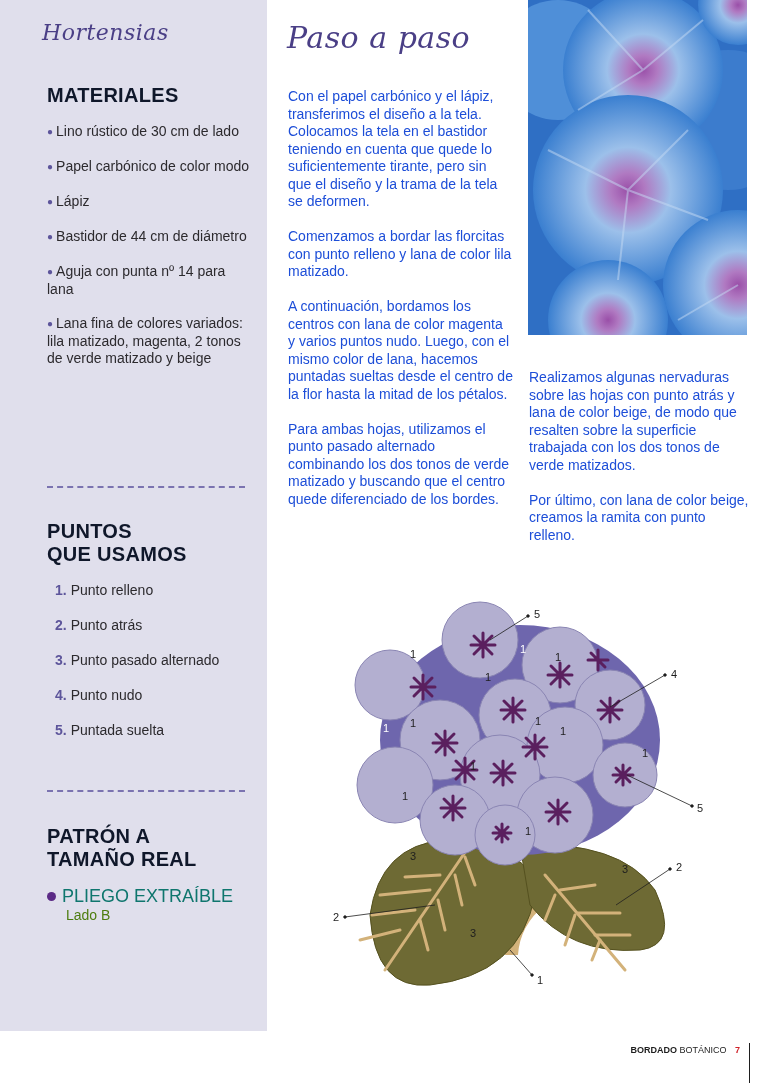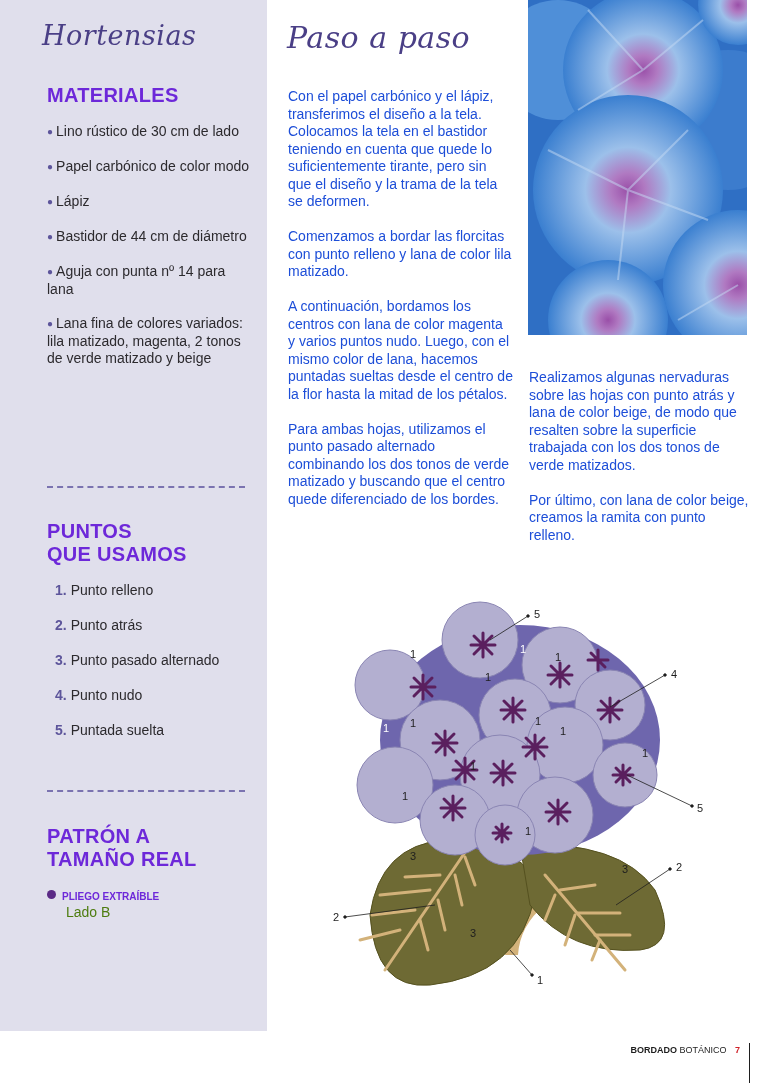--- a/index.html
+++ b/index.html
@@ -1,34 +1,34 @@
 <!DOCTYPE html>
 <html><head>
 <meta charset="utf-8">
 <style>
   html, body { margin:0; padding:0; }
   body { width:768px; height:1083px; position:relative; background:#ffffff; overflow:hidden;
          font-family:"Liberation Sans", "DejaVu Sans", sans-serif; color:#2c2a2e; }
   .sidebar { position:absolute; left:0; top:0; width:267px; height:1031px; background:#e0dfec; }
   .script-title { position:absolute; font-family:"DejaVu Serif", serif; font-style:italic; color:#4a3f86;
                   letter-spacing:0.5px; }
-  .side-title { left:42px; top:20px; font-size:27px; }
+  .side-title { left:42px; top:20px; font-size:22px; }
   .main-title { left:287px; top:20px; font-size:30px; }
   .section { position:absolute; left:47px; width:205px; }
-  .sec-head { color:#6d28d9; font-weight:bold; font-size:20px; line-height:23px; margin:0; letter-spacing:0.3px; }
+  .sec-head { color:#0f172a; font-weight:bold; font-size:20px; line-height:23px; margin:0; letter-spacing:0.3px; }
   .mat-list { list-style:none; margin:0; padding:0; }
   .mat-list li { font-size:14px; line-height:17px; margin:0 0 17px 0; color:#2c2a2e; }
   .mat-list li .dot { color:#5d559b; font-size:10px; margin-right:3px; position:relative; top:-1px; }
   .pt-list { list-style:none; margin:8px; padding:0; }
   .pt-list li { font-size:14px; line-height:17px; height:35px; color:#2c2a2e; }
   .pt-list li .num { color:#5d559b; font-weight:bold; margin-right:4px; }
   .dash { position:absolute; left:47px; width:198px; height:0; border-top:2px dashed #7b73b0; }
   .pliego { position:absolute; left:47px; top:886px; }
   .pliego .bullet { display:inline-block; width:9px; height:9px; border-radius:50%; background:#5b2a86; margin-right:6px; vertical-align:1px; }
-  .pliego .p-label { color:#6d28d9; font-weight:bold; font-size:10px; }
+  .pliego .p-label { color:#0f766e; font-weight:normal; font-size:18px; }
   .pliego .p-sub { color:#4d7c0f; font-size:14px; margin-left:19px; display:block; line-height:17px; }
   .para-col { position:absolute; font-size:14px; line-height:17.5px; color:#1d4ed8; }
   .para-col p { margin:0 0 17.5px 0; }
   .col-a { left:288px; top:88px; width:225px; }
   .col-b { left:529px; top:369px; width:225px; }
   .photo { position:absolute; left:528px; top:0; width:219px; height:335px; overflow:hidden;
            background:#3b7cc9; }
   .diagram { position:absolute; left:320px; top:595px; width:400px; height:400px; }
   .diag-label { font-family:"Liberation Sans", sans-serif; font-size:11px; fill:#1e1e1e; }
   .diag-label.light { fill:#ffffff; }

